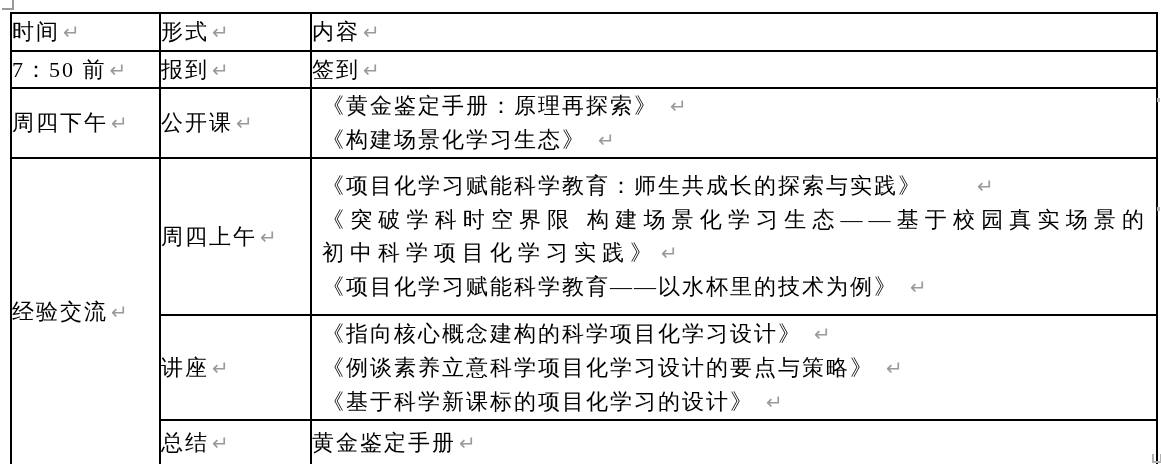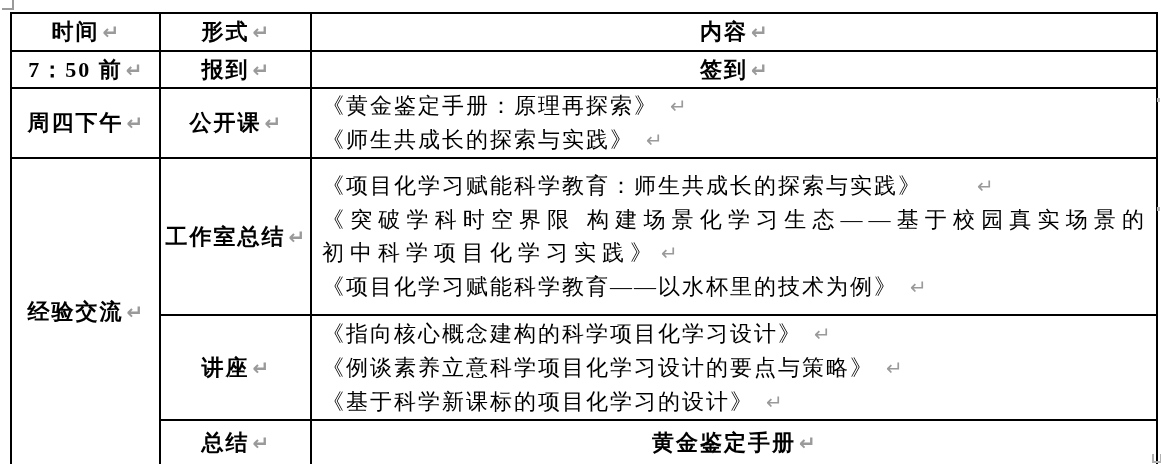--- a/index.html
+++ b/index.html
@@ -12,21 +12,21 @@
     border-collapse:collapse;table-layout:fixed;width:1146px;
   }
   td{
     border:2px solid #000000;
     vertical-align:middle;
     padding:0;
     font-size:22px;
     letter-spacing:2px;
     overflow:hidden;
   }
-  td.c{text-align:center;font-weight:bold;}
+  td.c{text-align:left;}
   td.l{text-align:left;}
   tr.r0 td{height:36px;}
   tr.r1 td{height:35px;}
   tr.r2 td{height:64px;}
   tr.r3 td{height:155px;}
   tr.r4 td{height:103px;}
   tr.r5 td{height:44px;}
   .para{
     line-height:33px;
     padding:0 6px 0 10px;
@@ -95,30 +95,30 @@
 
     <tr class="r2">
       <td class="c">
         <span>周四下午</span><span class="pm">↵</span>
       </td>
       <td class="c">
         <span>公开课</span><span class="pm">↵</span>
       </td>
       <td class="l">
         <div class="para"><span>《黄金鉴定手册：原理再探索》</span><span class="pm gap-sm">↵</span></div>
-        <div class="para"><span>《师生共成长的探索与实践》</span><span class="pm gap-sm">↵</span></div>
+        <div class="para"><span>《构建场景化学习生态》</span><span class="pm gap-sm">↵</span></div>
       </td>
     </tr>
 
     <tr class="r3">
       <td class="c" rowspan="3">
         <span>经验交流</span><span class="pm">↵</span>
       </td>
       <td class="c">
-        <span>工作室总结</span><span class="pm">↵</span>
+        <span>周四上午</span><span class="pm">↵</span>
       </td>
       <td class="l">
         <div class="para"><span>《项目化学习赋能科学教育：师生共成长的探索与实践》</span><span class="pm gap-lg">↵</span></div>
         <div class="para wide-track"><span>《突破学科时空界限 构建场景化学习生态——基于校园真实场景的初中科学项目化学习实践》</span><span class="pm">↵</span></div>
         <div class="para"><span>《项目化学习赋能科学教育——以水杯里的技术为例》</span><span class="pm gap-sm">↵</span></div>
       </td>
     </tr>
 
     <tr class="r4">
       <td class="c">

